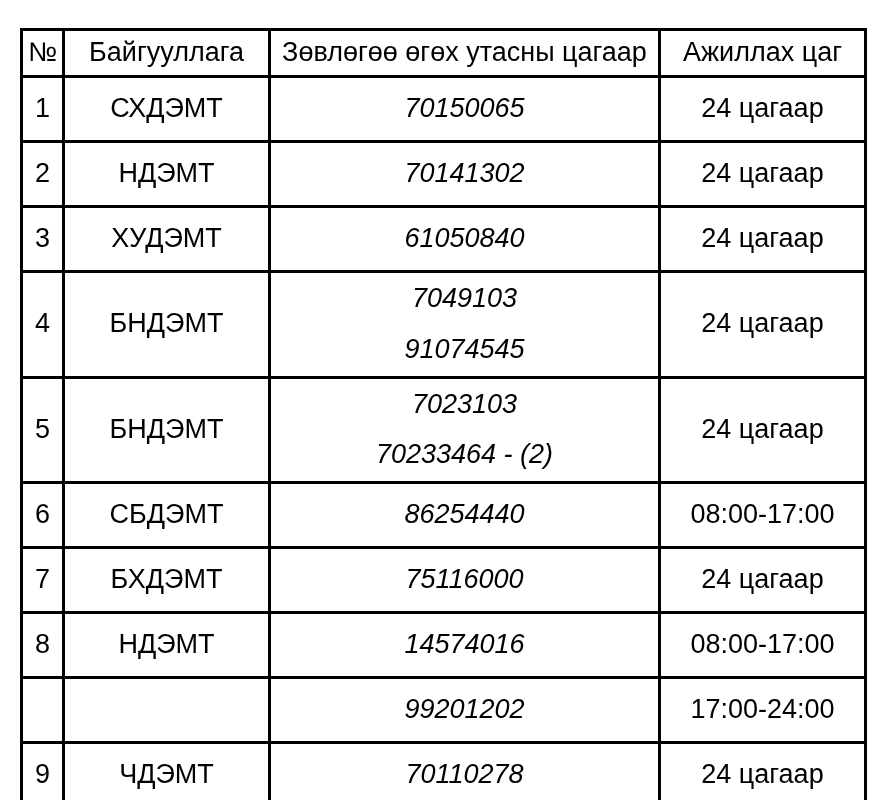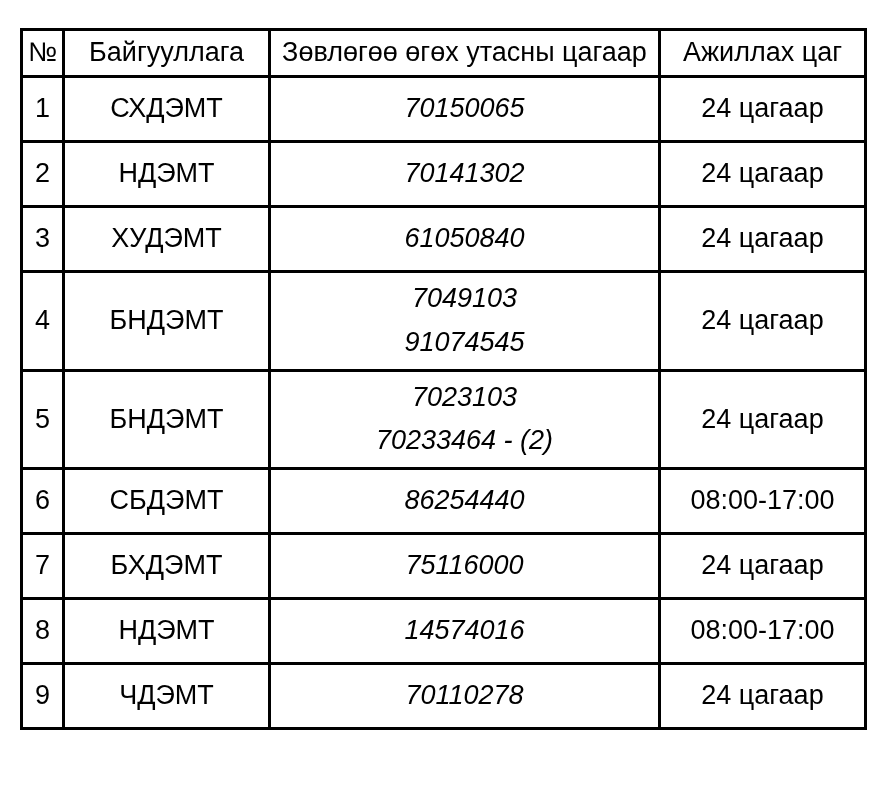--- a/index.html
+++ b/index.html
@@ -58,21 +58,21 @@
     font-size: 27px;
     font-style: italic;
   }
   td.hours {
     font-size: 27px;
   }
   .phone-line {
     display: block;
   }
   .phone-line + .phone-line {
-    margin-top: 12px;
+    margin-top: 19px;
   }
   tr.row-tall td {
     padding-top: 10px;
     padding-bottom: 10px;
   }
   tr.row-std td {
     height: 50px;
   }
 </style>
 </head>
@@ -155,20 +155,28 @@
         </tr>
         <tr class="row-std">
           <td class="num">8</td>
           <td class="org">НДЭМТ</td>
           <td class="phone">
             <span class="phone-line">14574016</span>
           </td>
           <td class="hours">08:00-17:00</td>
         </tr>
         <tr class="row-std">
+          <td class="num"></td>
+          <td class="org"></td>
+          <td class="phone">
+            <span class="phone-line">99201202</span>
+          </td>
+          <td class="hours">17:00-24:00</td>
+        </tr>
+        <tr class="row-std">
           <td class="num">9</td>
           <td class="org">ЧДЭМТ</td>
           <td class="phone">
             <span class="phone-line">70110278</span>
           </td>
           <td class="hours">24 цагаар</td>
         </tr>
       </tbody>
   </table>
 </div>

